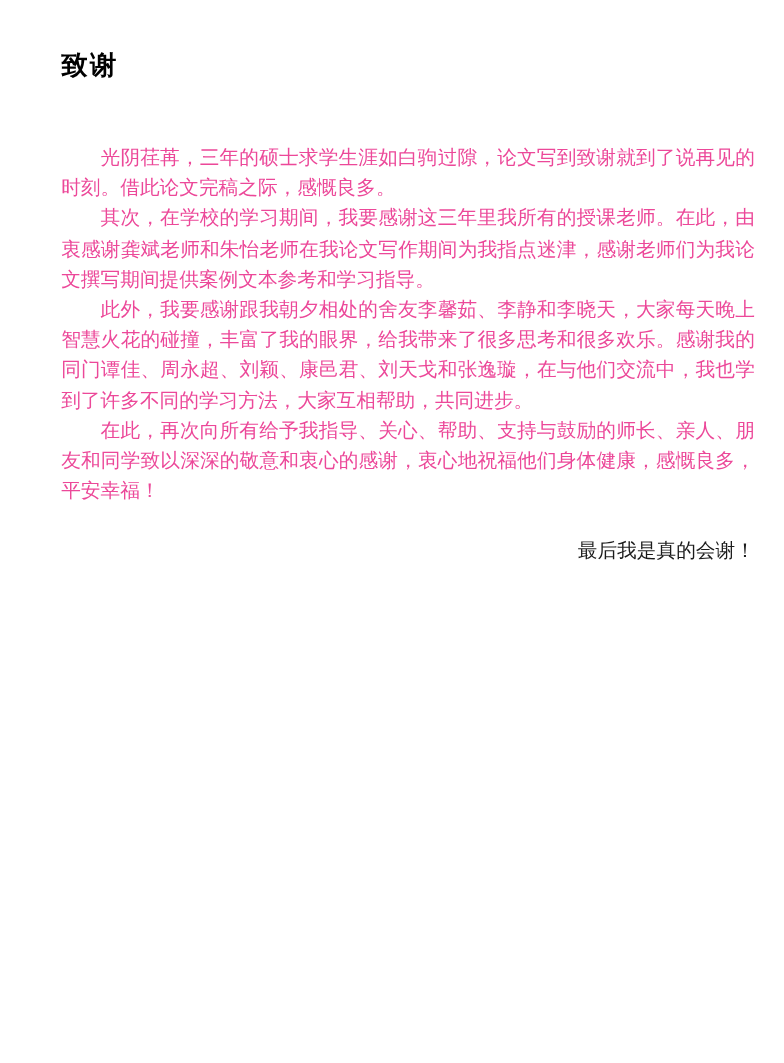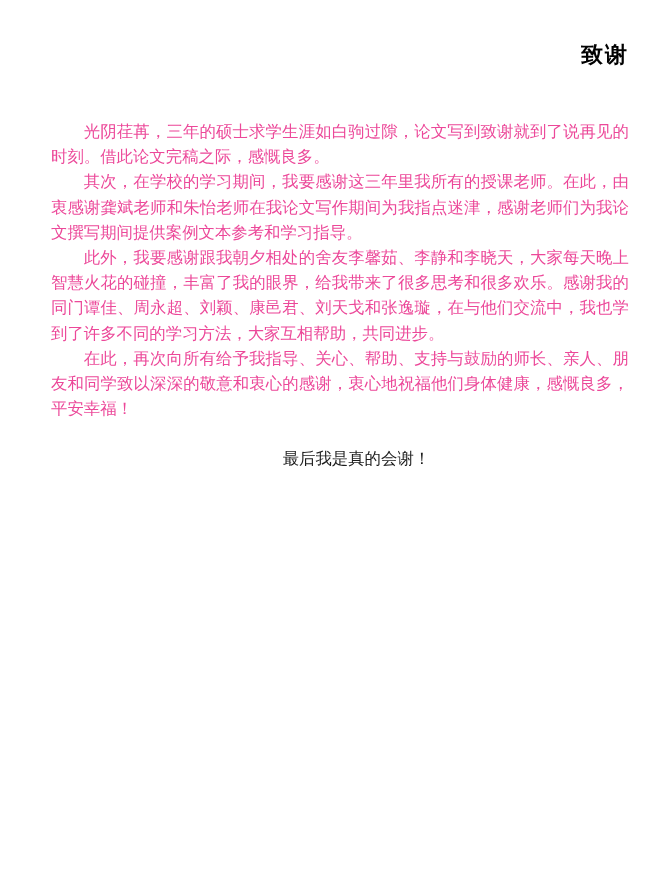--- a/index.html
+++ b/index.html
@@ -12,21 +12,21 @@
     width: 653px;
     height: 886px;
     box-sizing: border-box;
     background: #ffffff;
     padding: 43px 24px 0 51px;
     overflow: hidden;
     color: #1b1b1b;
   }
   .doc-title {
     margin: 0 0 53px 0;
-    text-align: right;
+    text-align: left;
     font-family: Liberation Sans, sans-serif;
     font-weight: 900;
     font-size: 22px;
     line-height: 23px;
     color: #000000;
     letter-spacing: 2px;
   }
   .doc-body {
     font-family: "Liberation Serif", "DejaVu Serif", serif;
     font-size: 16.4px;
@@ -35,21 +35,21 @@
   .para {
     margin: 0;
     text-indent: 2em;
     text-align: justify;
     text-justify: inter-character;
     color: #ec4899;
   }
   .closing {
     margin-top: 25px;
     text-indent: 2em;
-    text-align: center;
+    text-align: right;
     color: #1b1b1b;
   }
 </style>
 </head>
 <body>
 
 <div class="page">
   <h1 class="doc-title">致谢</h1>
 
   <div class="doc-body">

